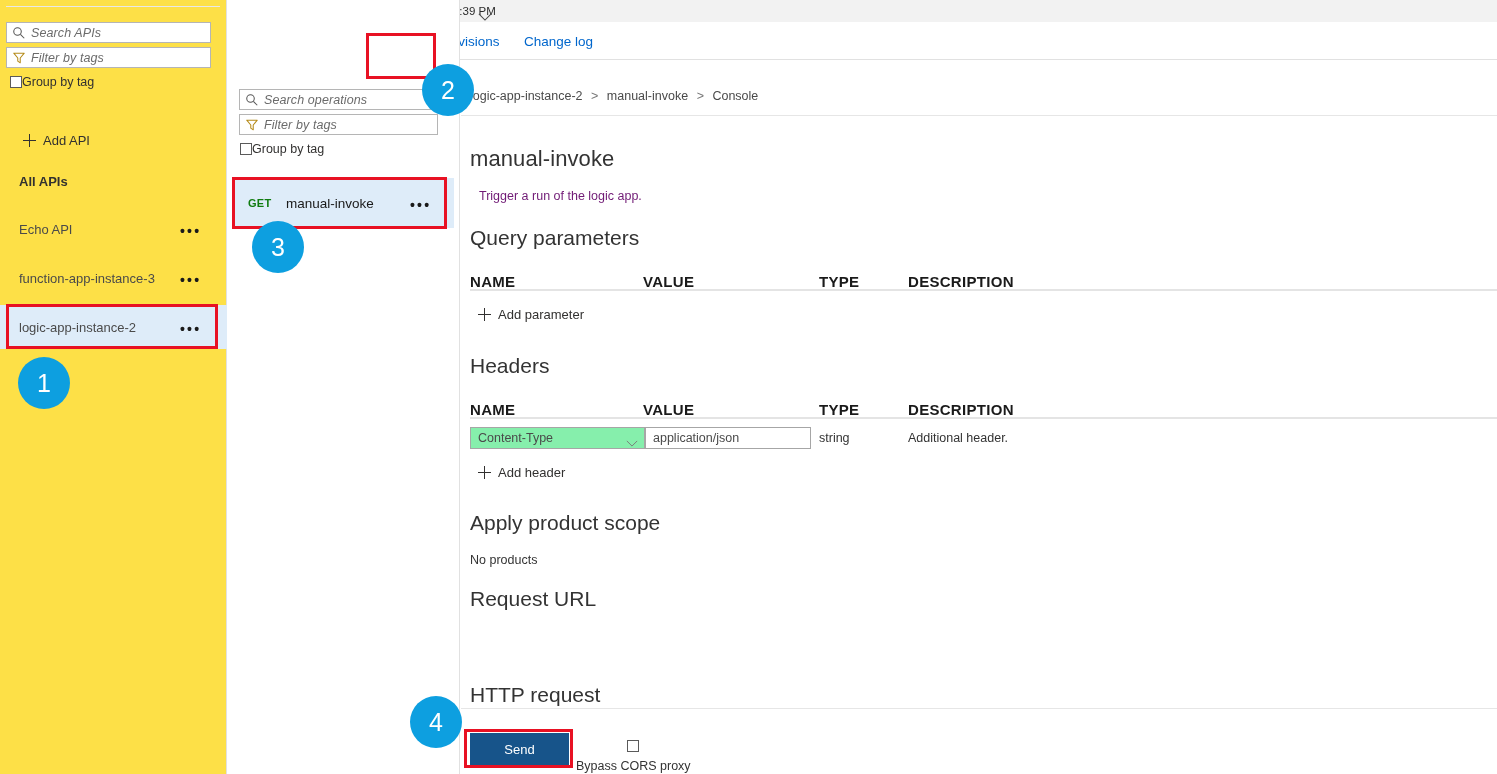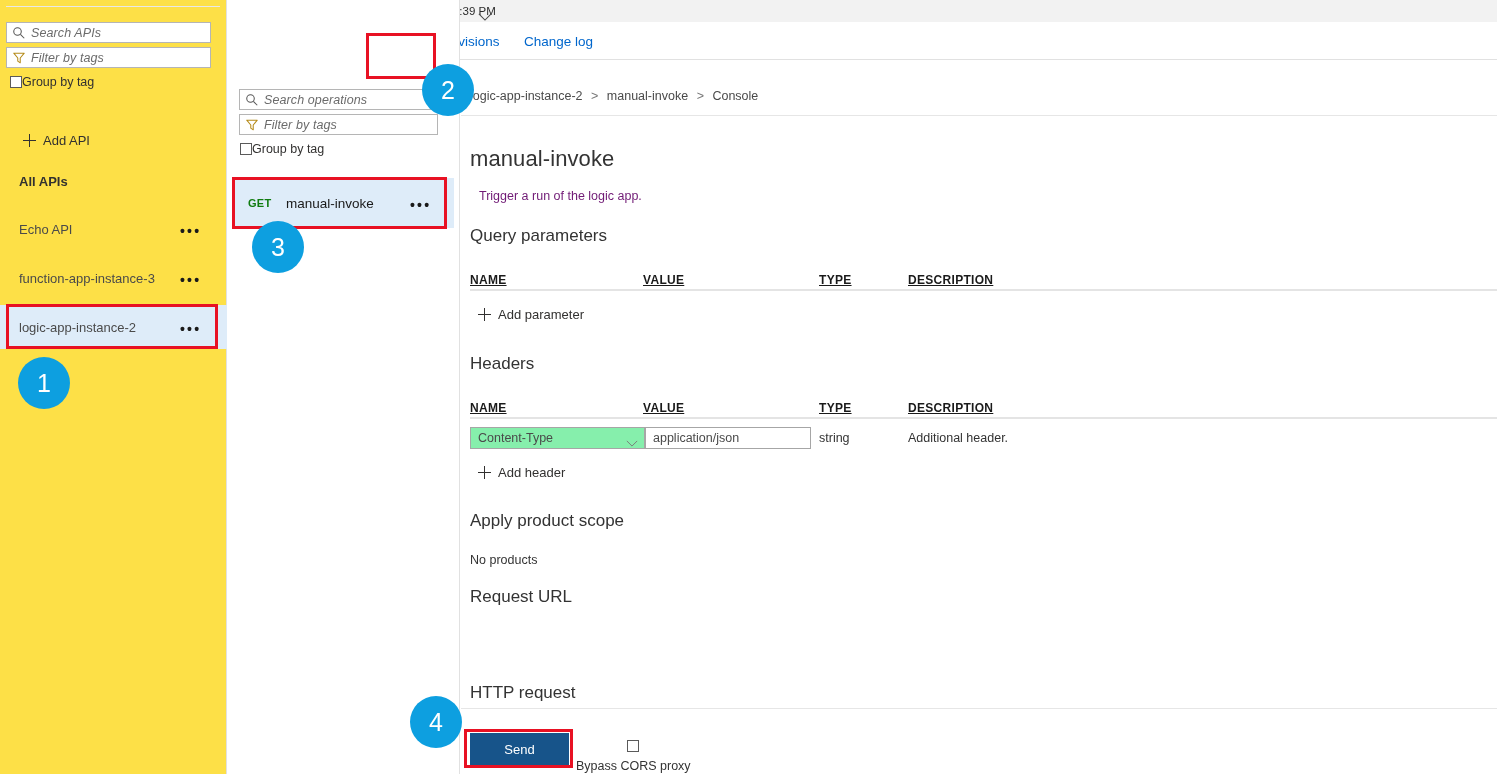--- a/index.html
+++ b/index.html
@@ -140,26 +140,25 @@
 
   #op-title {
     position: absolute; left: 9px; top: 86px;
     font-size: 22px; font-weight: normal; color: #333333; letter-spacing: .1px;
   }
   #op-desc {
     position: absolute; left: 9px; top: 129px; font-size: 12.5px; color: #701a75; margin-left: 9px;
   }
 
   .section-h {
-    position: absolute; left: 9px; font-size: 17px; font-weight: normal; color: #333333;
+    position: absolute; left: 9px; font-size: 21px; font-weight: normal; color: #333333;
   }
   .col-head {
-    position: absolute; font-size: 12px; font-weight: bold; color: #1a1a1a;
+    position: absolute; font-size: 15px; font-weight: bold; color: #1a1a1a;
     letter-spacing: .3px;
-    text-decoration: underline;
   }
   .rule {
     position: absolute; left: 9px; width: 1027px; height: 2px; background: #e4e4e4;
   }
   .body-txt { position: absolute; font-size: 12.5px; color: #333333; }
 
   .combo {
     position: absolute; height: 22px; border: 1px solid #a6a6a6; background: #86efac;
     display: flex; align-items: center; padding: 0 4px 0 7px;
     font-size: 12.5px; color: #4a4a4a;

